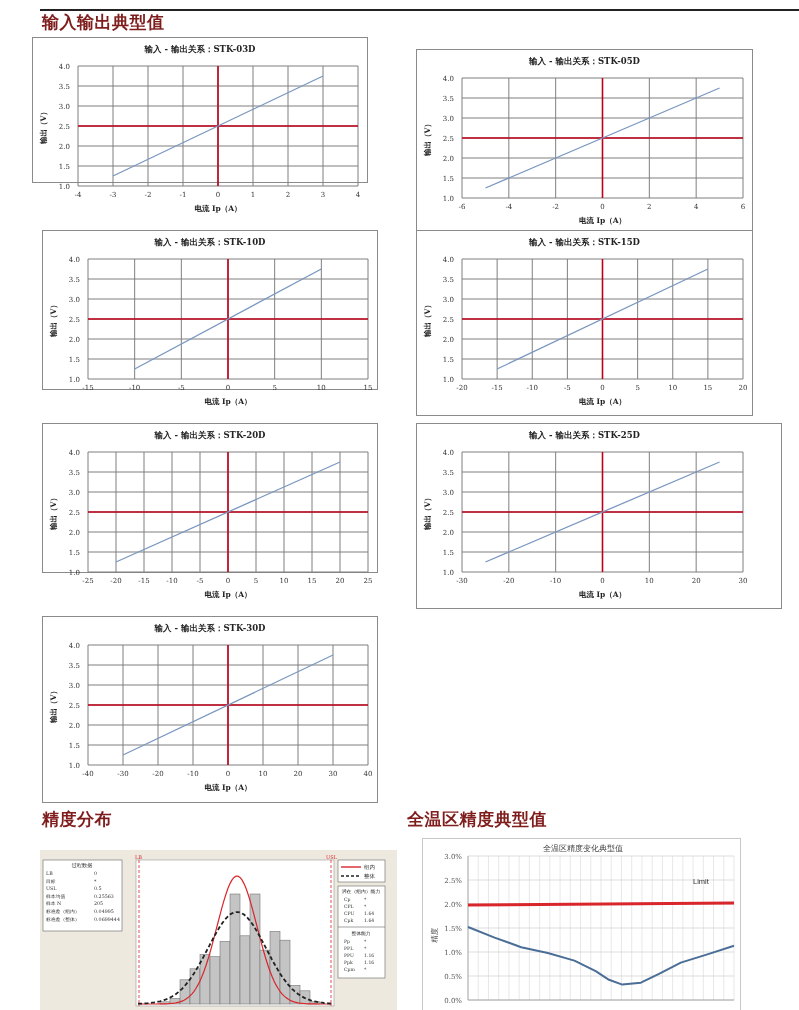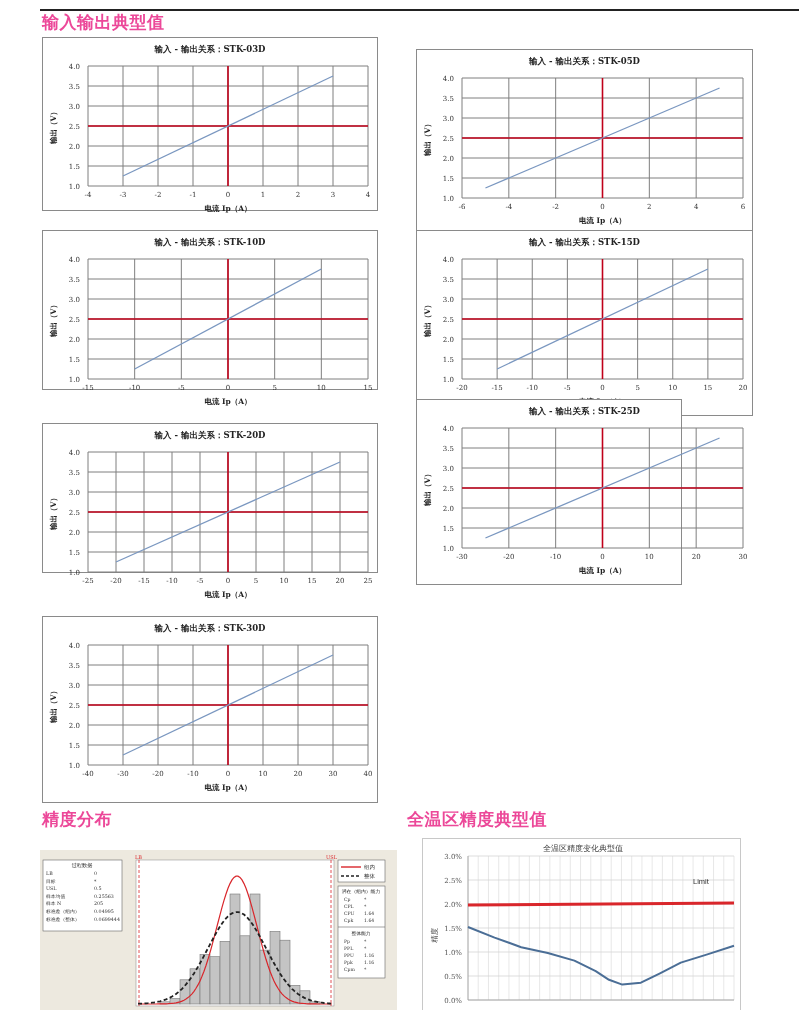--- a/index.html
+++ b/index.html
@@ -1,31 +1,31 @@
 <!DOCTYPE html>
 <html><head>
 <meta charset="utf-8">
 <style>
   html,body{margin:0;padding:0;background:#fff;}
   body{width:799px;height:1010px;position:relative;overflow:hidden;font-family:"DejaVu Serif","Liberation Serif",serif;}
   .topline{position:absolute;left:40px;top:9px;width:759px;height:2px;background:#222;}
-  .section-title{position:absolute;font-family:"DejaVu Sans","Liberation Sans",sans-serif;font-weight:bold;color:#ec4899;font-size:17px;letter-spacing:0.5px;}
+  .section-title{position:absolute;font-family:"DejaVu Sans","Liberation Sans",sans-serif;font-weight:bold;color:#7f1d1d;font-size:17px;letter-spacing:0.5px;}
   .chart-box{position:absolute;border:1px solid #8a8a8a;background:#fff;box-sizing:border-box;}
   .chart-box svg{position:absolute;left:0;top:0;}
   .hist-panel{position:absolute;background:#ede9df;}
   .temp-box{position:absolute;border:1px solid #c8c8c8;background:#fff;box-sizing:border-box;}
 </style>
 </head>
 <body>
 
 <div class="topline"></div>
 
 <div class="section-title" style="left:42px;top:11px;">输入输出典型值</div>
 
-<div class="chart-box" style="left:42px;top:37px;width:336px;height:174px;padding-left:46px;">
+<div class="chart-box" style="left:32px;top:37px;width:336px;height:146px;padding-left:46px;">
     <svg width="334" height="184">
       <text x="167" y="14" text-anchor="middle" font-size="8.5" font-weight="bold" fill="#222">输入 - 输出关系：STK-03D</text>
       <line x1="45" x2="45" y1="28" y2="148" stroke="#7f7f7f" stroke-width="1"></line>
       <line x1="80" x2="80" y1="28" y2="148" stroke="#7f7f7f" stroke-width="1"></line>
       <line x1="115" x2="115" y1="28" y2="148" stroke="#7f7f7f" stroke-width="1"></line>
       <line x1="150" x2="150" y1="28" y2="148" stroke="#7f7f7f" stroke-width="1"></line>
       <line x1="185" x2="185" y1="28" y2="148" stroke="#7f7f7f" stroke-width="1"></line>
       <line x1="220" x2="220" y1="28" y2="148" stroke="#7f7f7f" stroke-width="1"></line>
       <line x1="255" x2="255" y1="28" y2="148" stroke="#7f7f7f" stroke-width="1"></line>
       <line x1="290" x2="290" y1="28" y2="148" stroke="#7f7f7f" stroke-width="1"></line>
@@ -217,21 +217,21 @@
       <text x="37" y="130.5" text-anchor="end" font-size="7" fill="#333">1.5</text>
       <text x="37" y="110.5" text-anchor="end" font-size="7" fill="#333">2.0</text>
       <text x="37" y="90.5" text-anchor="end" font-size="7" fill="#333">2.5</text>
       <text x="37" y="70.5" text-anchor="end" font-size="7" fill="#333">3.0</text>
       <text x="37" y="50.5" text-anchor="end" font-size="7" fill="#333">3.5</text>
       <text x="37" y="30.5" text-anchor="end" font-size="7" fill="#333">4.0</text>
       <text x="185" y="173" text-anchor="middle" font-size="7.5" font-weight="bold" fill="#222">电流 Ip（A）</text>
       <text x="0" y="0" transform="translate(13,88) rotate(-90)" text-anchor="middle" font-size="7.5" font-weight="bold" fill="#222">输出（V）</text>
     </svg>
   </div>
-<div class="chart-box" style="left:416px;top:399px;width:266px;height:186px;">
+<div class="chart-box" style="left:416px;top:423px;width:366px;height:186px;">
     <svg width="335" height="184">
       <text x="167.5" y="14" text-anchor="middle" font-size="8.5" font-weight="bold" fill="#222">输入 - 输出关系：STK-25D</text>
       <line x1="45" x2="45" y1="28" y2="148" stroke="#7f7f7f" stroke-width="1"></line>
       <line x1="91.83333333333333" x2="91.83333333333333" y1="28" y2="148" stroke="#7f7f7f" stroke-width="1"></line>
       <line x1="138.66666666666666" x2="138.66666666666666" y1="28" y2="148" stroke="#7f7f7f" stroke-width="1"></line>
       <line x1="185.5" x2="185.5" y1="28" y2="148" stroke="#7f7f7f" stroke-width="1"></line>
       <line x1="232.33333333333331" x2="232.33333333333331" y1="28" y2="148" stroke="#7f7f7f" stroke-width="1"></line>
       <line x1="279.1666666666667" x2="279.1666666666667" y1="28" y2="148" stroke="#7f7f7f" stroke-width="1"></line>
       <line x1="326" x2="326" y1="28" y2="148" stroke="#7f7f7f" stroke-width="1"></line>
       <line x1="45" x2="326" y1="148" y2="148" stroke="#7f7f7f" stroke-width="1"></line>

